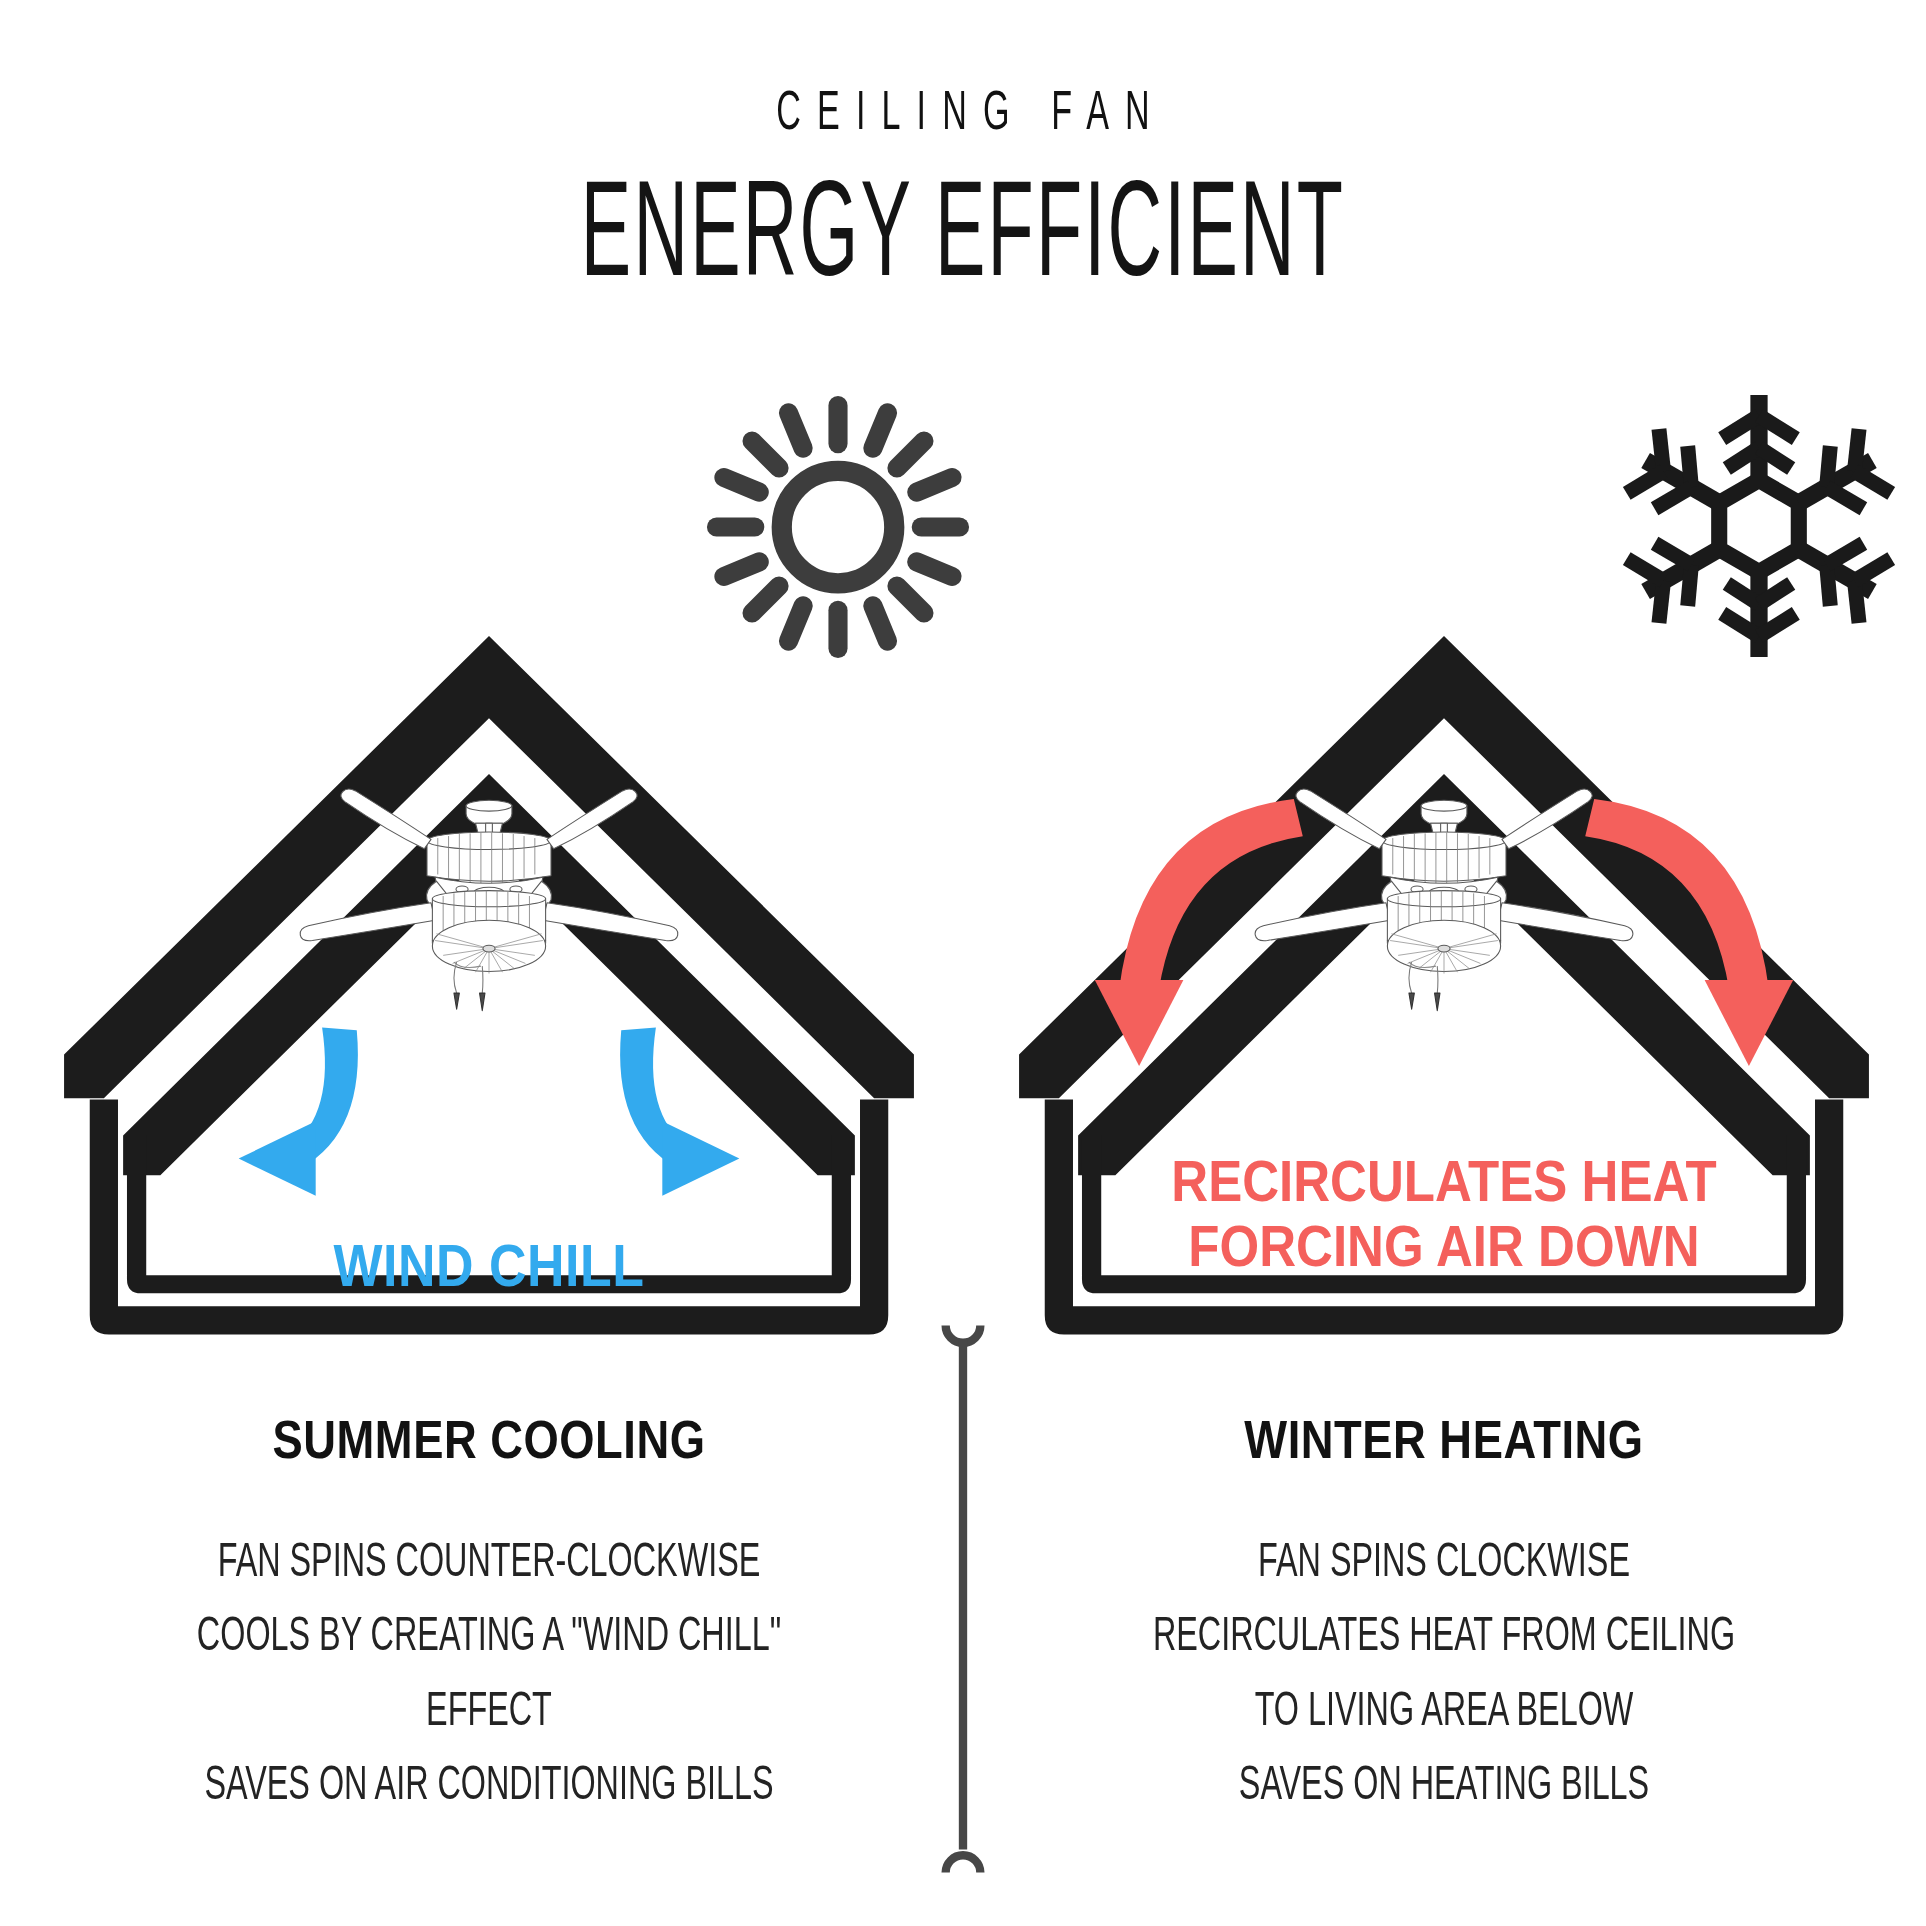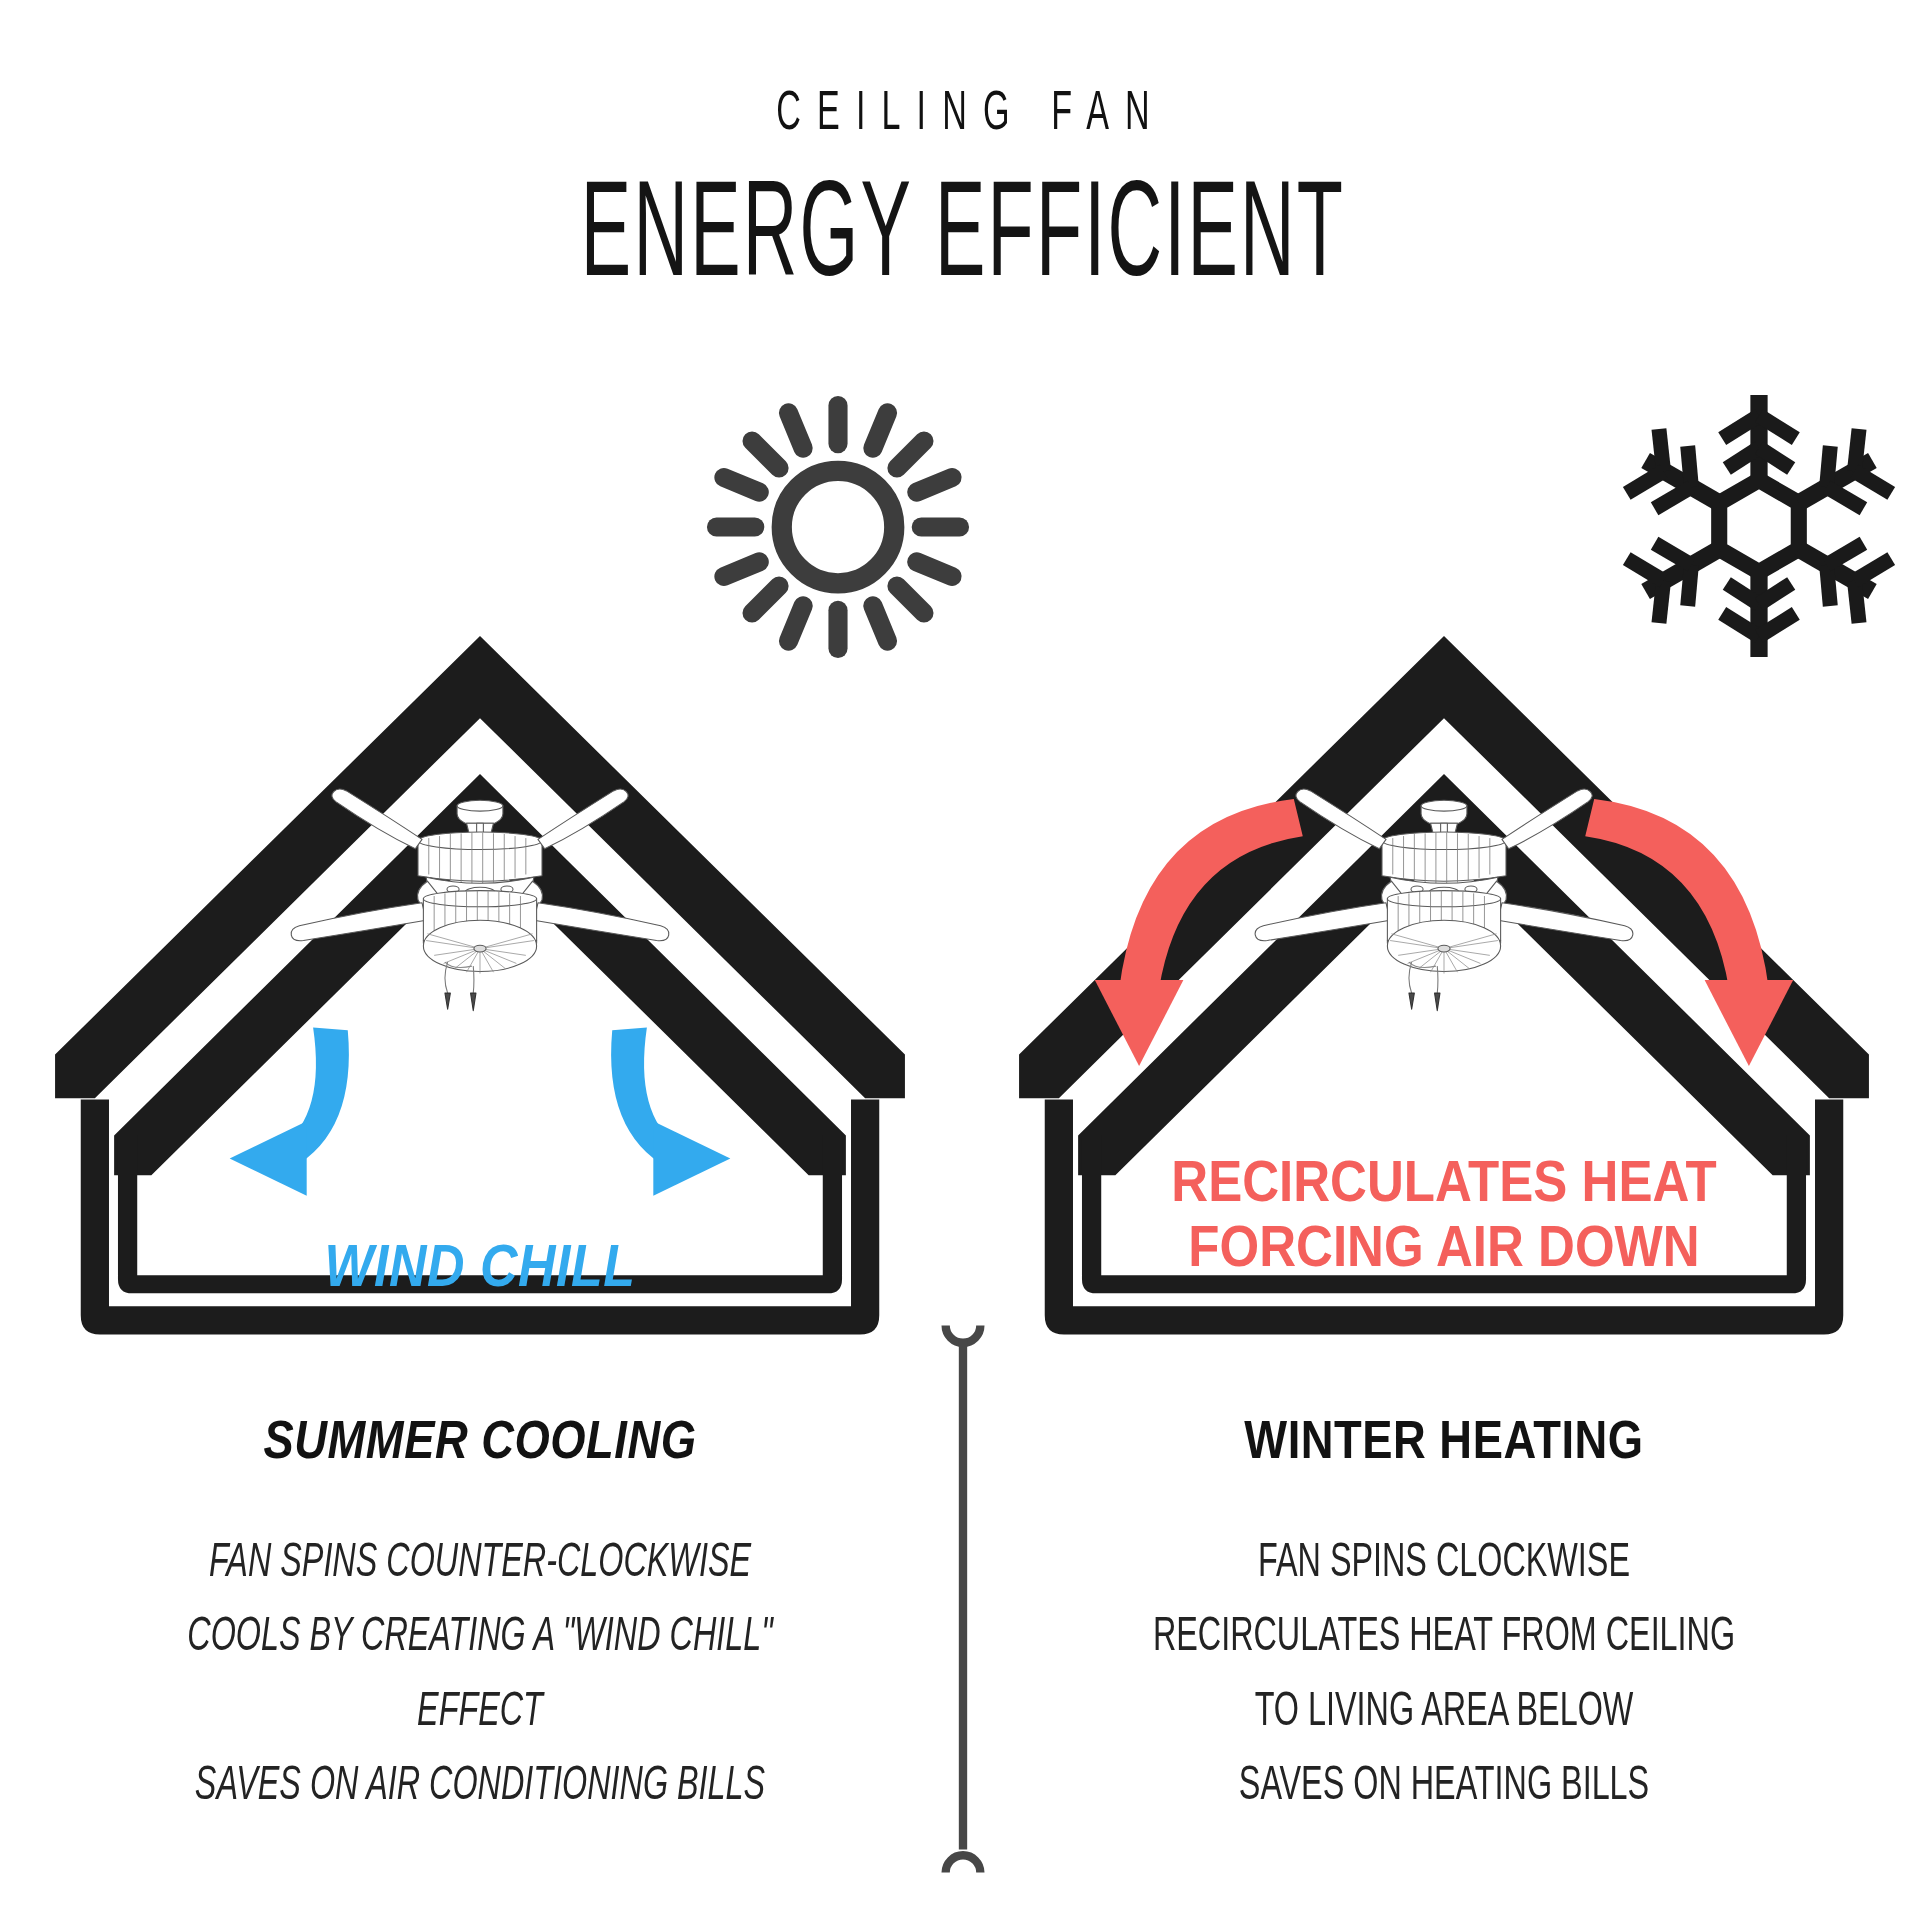--- a/index.html
+++ b/index.html
@@ -60,21 +60,21 @@
     line-height: 1;
   }
 
   
   .weather-icon { position: absolute; }
   #sun-icon  { left: 703px; top: 392px; width: 270px; height: 270px; }
   #snow-icon { left: 1621px; top: 388px; width: 276px; height: 276px; }
 
   
   .panel { position: absolute; top: 0; width: 950px; height: 1364px; }
-  #panel-summer { left: 5px; font-style: italic; }
+  #panel-summer { left: 14px; }
   #panel-winter { left: 969px; }
 
   .house-svg { position: absolute; left: 0; top: 578px; width: 950px; height: 790px; }
 
   .inside-label {
     position: absolute;
     left: 0;
     width: 950px;
     text-align: center;
     font-family: "Liberation Sans", sans-serif;

